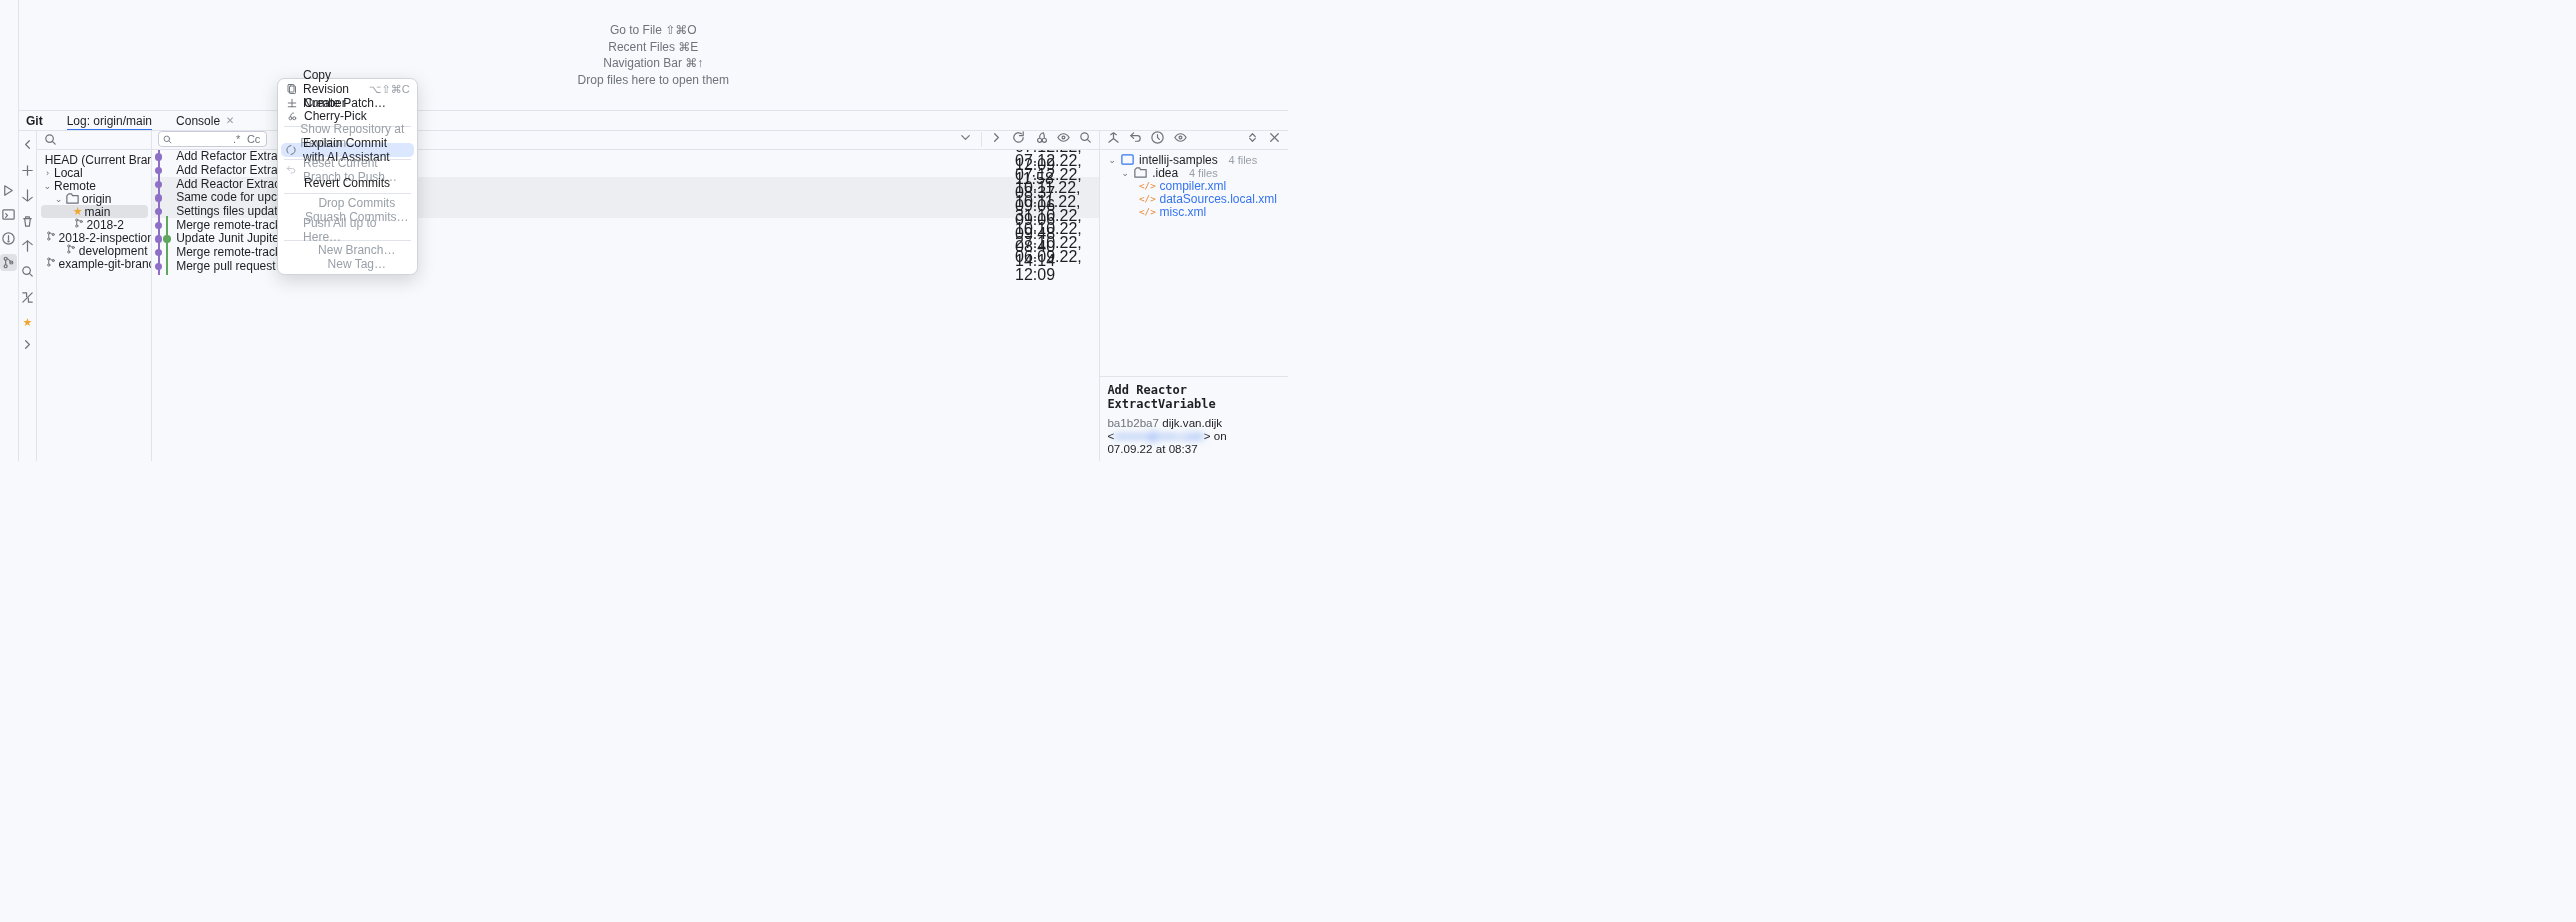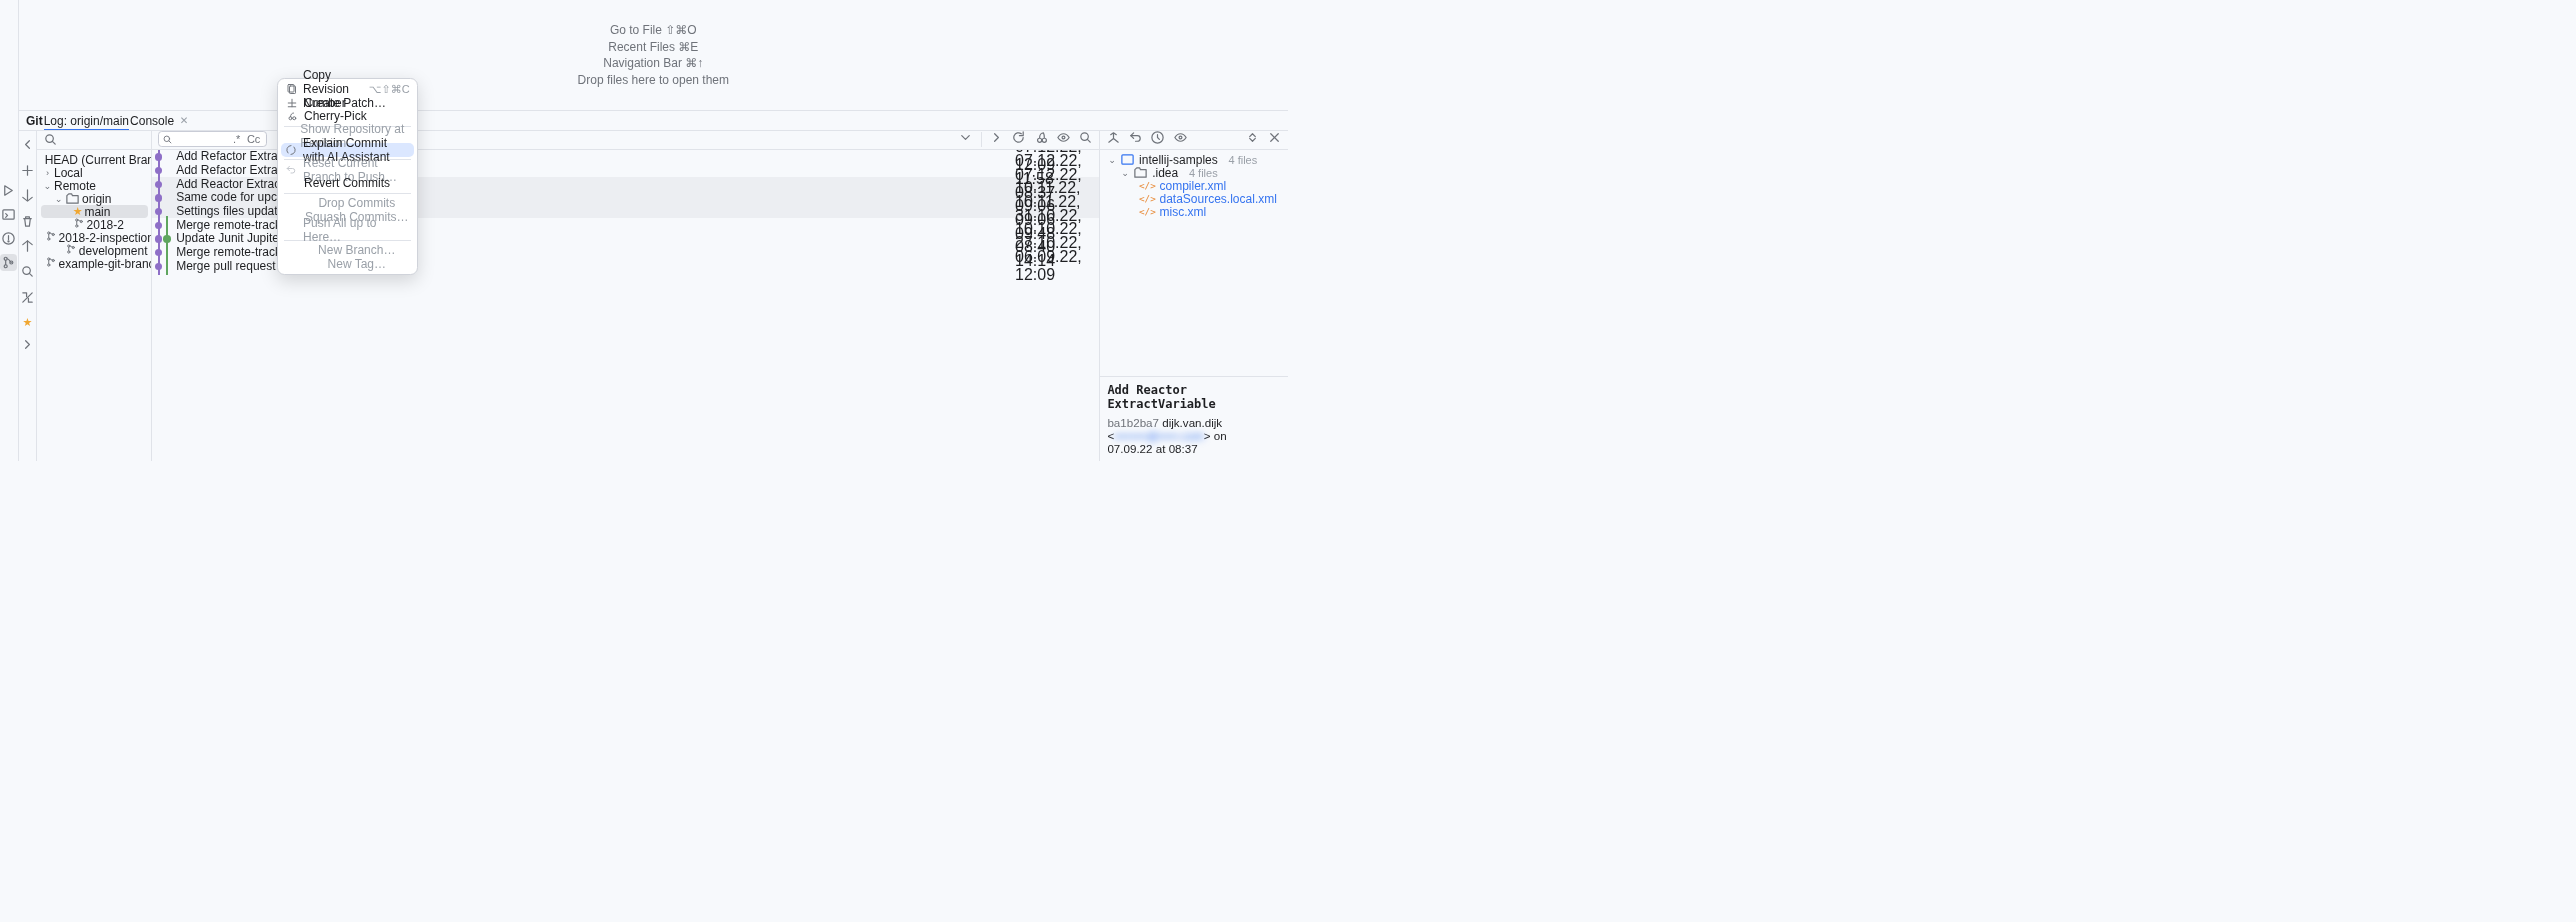--- a/index.html
+++ b/index.html
@@ -42,21 +42,21 @@
     position: absolute; left: 18.6px; right: 0; top: 0; height: 111px;
     border-bottom: 0.9px solid var(--border);
     display: flex; flex-direction: column; align-items: center; justify-content: center; gap: 0.9px;
     color: #6f737a; font-size: 12px;
   }
   .editor-hints .hint { padding: 0.9px 0; text-align: right; }
   
   .git-tabs {
     position: absolute; left: 18.6px; right: 0; top: 111px; height: 19.5px;
     border-bottom: 0.9px solid var(--border);
-    display: flex; align-items: center; gap: 1px; padding: 0 7.4px;
+    display: flex; align-items: center; gap: 24px; padding: 0 7.4px;
     font-size: 12px;
   }
   .git-tabs .tab { display: flex; align-items: center; gap: 3.7px; height: 100%; border-top: 1.9px solid transparent; }
   .git-tabs .tab.active { font-weight: 600; }
   .git-tabs .tab.underline { border-bottom: 1.9px solid var(--accent-blue); margin-bottom: -0.9px; }
   .git-tabs .close { font-size: 10.2px; color: #9aa0a8; margin-left: 1.9px; }
   
   .git-body {
     position: absolute; left: 18.6px; right: 0; top: 130px; bottom: 0;
     display: flex;

